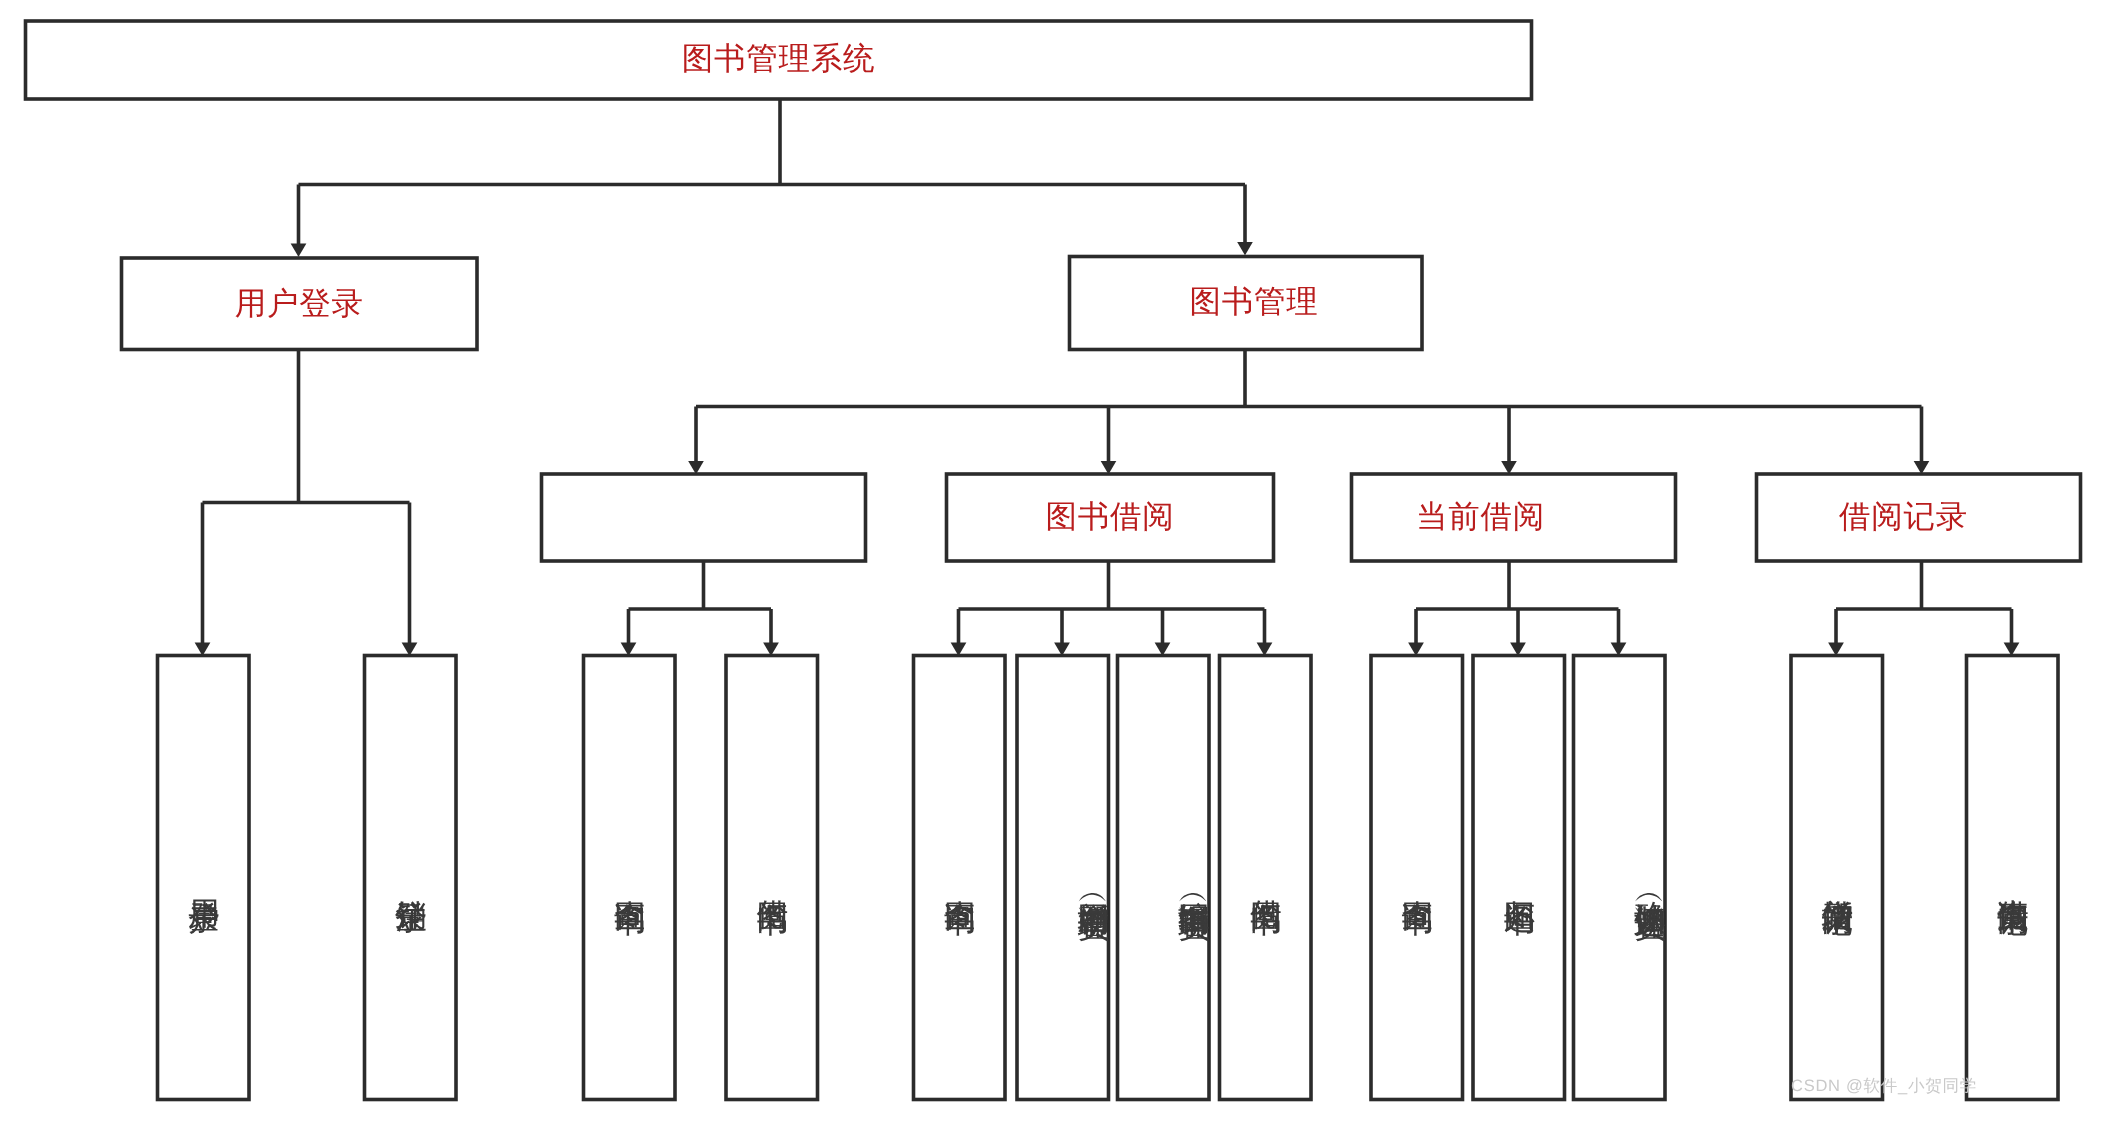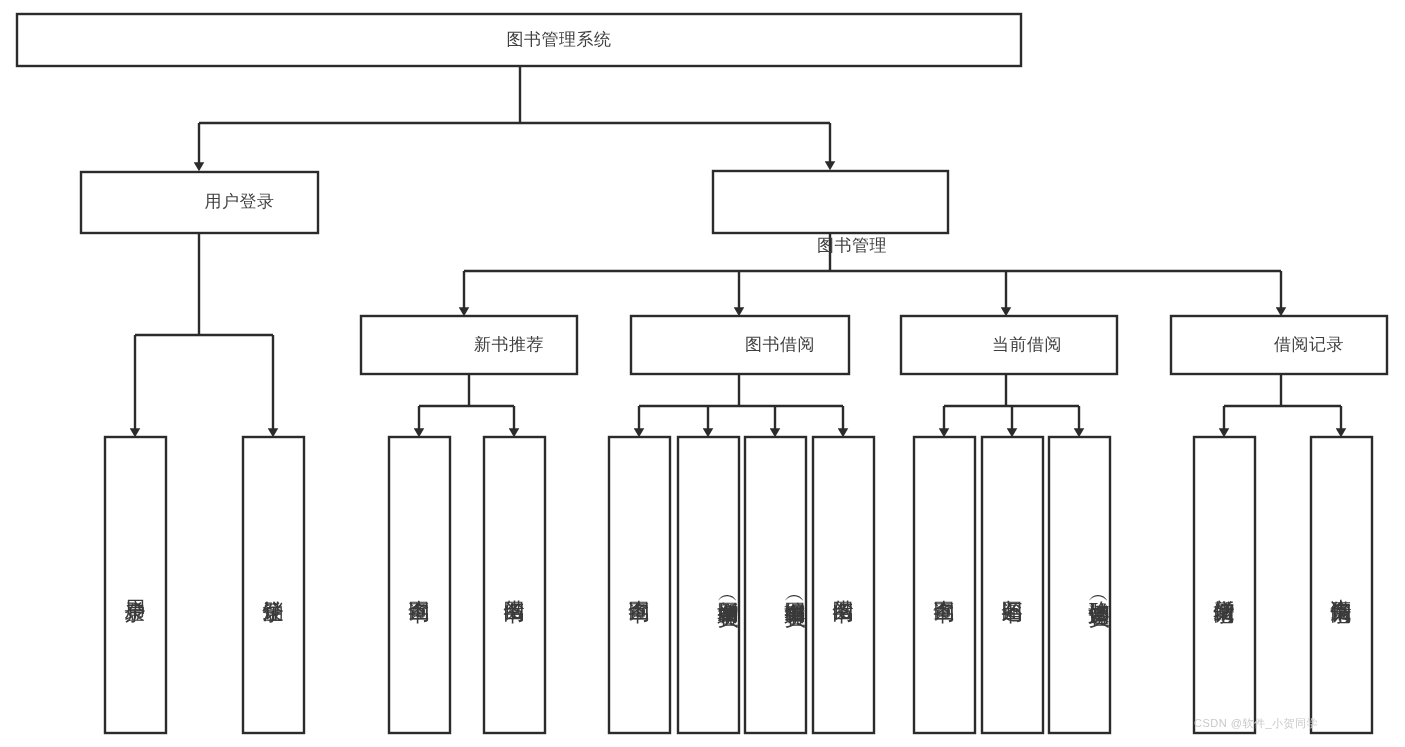--- a/index.html
+++ b/index.html
@@ -45,28 +45,27 @@
   }
   .arrow-head {
     fill: #2b2b2b;
     stroke: none;
   }
   .node-label {
     position: absolute;
     display: flex;
     align-items: center;
     justify-content: center;
-    color: #404040;
-    font-family: "Liberation Sans", sans-serif;
-    font-size: 17px;
+    color: #b91c1c;
+    font-family: "Liberation Sans", sans-serif;
+    font-size: 21px;
     line-height: 1.1;
     letter-spacing: 0.5px;
     white-space: nowrap;
     pointer-events: none;
-    padding-left: 40px;
   }
   .leaf-label {
     position: absolute;
     display: flex;
     align-items: flex-start;
     justify-content: center;
     color: #3a3a3a;
     font-family: "Liberation Sans", sans-serif;
     font-size: 21px;
     letter-spacing: 1px;
@@ -165,23 +164,22 @@
 
     <path class="conn" d="M 1281 374 L 1281 406"></path>
     <path class="conn" d="M 1224 406 L 1341 406"></path>
     <path class="conn" marker-end="url(#arrow)" d="M 1224 406 L 1224 429"></path>
     <path class="conn" marker-end="url(#arrow)" d="M 1341 406 L 1341 429"></path>
   </svg>
 
   <div class="node-label" style="left:17px; top:14px; width:1004px; height:52px;">图书管理系统</div>
 
   <div class="node-label" style="left:81px; top:172px; width:237px; height:61px;">用户登录</div>
-  <div class="node-label" style="left:713px; top:171px; width:198px; height:62px;margin-top:44px;">图书管理</div>
-
-  <div class="node-label" style="left:361px; top:316px; width:216px; height:58px;">新书推荐</div>
+  <div class="node-label" style="left:737px; top:171px; width:198px; height:62px;">图书管理</div>
+
   <div class="node-label" style="left:631px; top:316px; width:218px; height:58px;text-align:right;">图书借阅</div>
   <div class="node-label" style="left:901px; top:316px; width:172px; height:58px;">当前借阅</div>
   <div class="node-label" style="left:1171px; top:316px; width:196px; height:58px;">借阅记录</div>
 
   <div class="leaf-label centered" style="left:105px; top:437px; width:61px; height:296px;">用户登录</div>
   <div class="leaf-label centered" style="left:243px; top:437px; width:61px; height:296px;">注销登录</div>
 
   <div class="leaf-label centered" style="left:389px; top:437px; width:61px; height:296px;">查询图书</div>
   <div class="leaf-label centered" style="left:484px; top:437px; width:61px; height:296px;">借阅图书</div>
 

